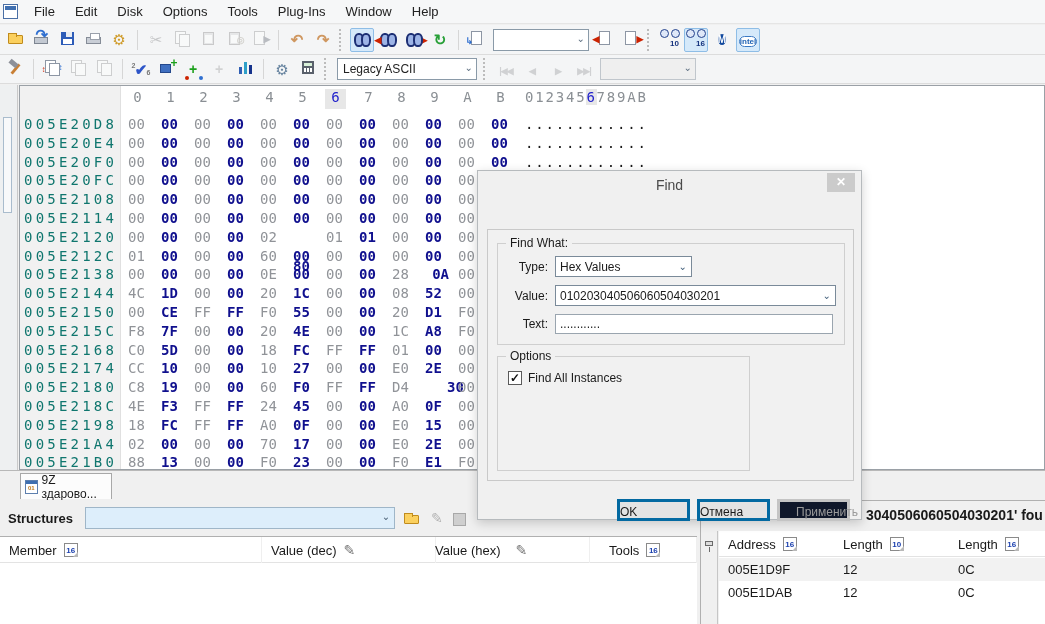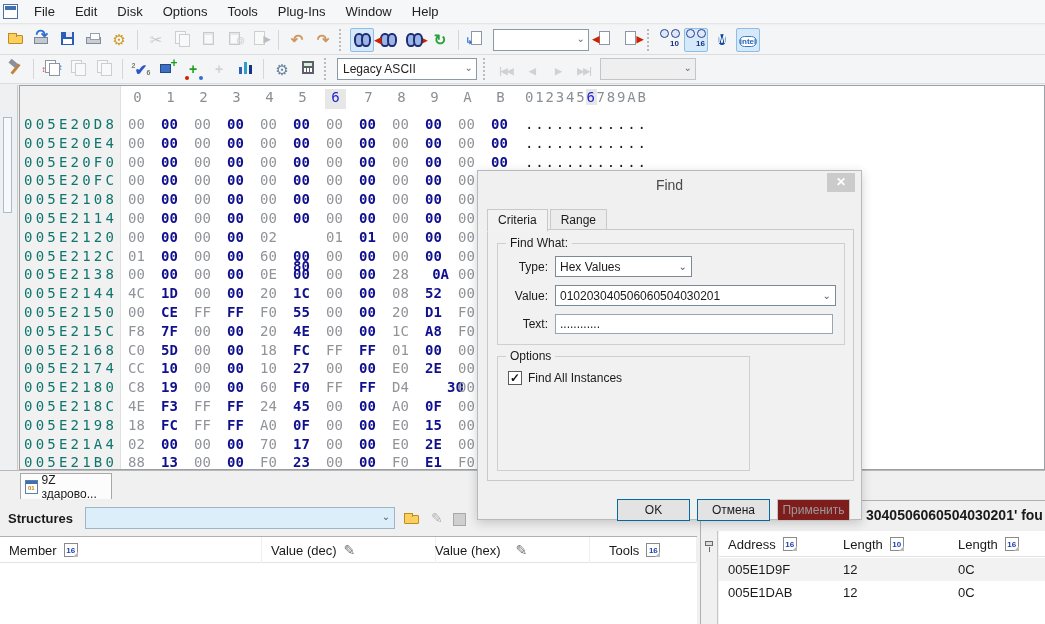--- a/index.html
+++ b/index.html
@@ -122,22 +122,22 @@
   .group { position:absolute; border:1px solid #cfcfcf; }
   .group > .glabel { position:absolute; top:-8px; left:8px; background:#f1f1f1; padding:0 4px; font-size:12px; }
   .frow { position:absolute; display:flex; align-items:center; font-size:12px; }
   .flabel { width:42px; text-align:right; margin-right:7px; }
   .combo { height:21px; background:#fff; border:1px solid #7a8a99; position:relative; font-size:12px; display:flex; align-items:center; padding-left:4px; }
   .combo .arr { position:absolute; right:4px; top:4px; font-size:10px; color:#44617c; }
   .tinput { height:20px; background:#fff; border:1px solid #9aa5af; font-size:12px; display:flex; align-items:center; padding-left:4px; }
   .cb { width:14px; height:14px; background:#fff; border:1px solid #5a5a5a; font-size:12px; font-weight:bold; line-height:13px; text-align:center; color:#111; margin-right:6px; }
   .radio { width:13px; height:13px; border:1px solid #5a5a5a; border-radius:50%; background:#fff; margin-right:6px; position:relative; }
   .radio.on::after { content:""; position:absolute; left:3px; top:3px; width:5px; height:5px; border-radius:50%; background:#111; }
-  .dbtn { position:absolute; top:328px; width:73px; height:22px; background:#e3e3e3; border:1px solid #0369a1; font-size:12px; text-align:center; line-height:20px; }
-  .dbtn.dis { background:#7f1d1d; border-color:#c4c4c4; color:#9a9a9a; }
+  .dbtn { position:absolute; top:328px; width:73px; height:22px; background:#e3e3e3; border:3px solid #0369a1; font-size:12px; line-height:20px; }
+  .dbtn.dis { background:#0f172a; border-color:#c4c4c4; color:#9a9a9a;padding-left:16px; }
 </style>
 </head>
 <body>
 
 <div id="app">
 
   <div class="menubar">
     <span class="appicon"></span>
     <div id="menus" style="display:flex;">
         <div class="menuitem">File</div>
@@ -693,24 +693,20 @@
             <span class="rcell" style="left:124px;">12</span>
             <span class="rcell" style="left:239px;">0C</span>
           </div>
         </div>
     </div>
   </div>
 
   <div class="dialog">
     <div class="dtitle">Find</div>
     <div class="dclose">✕</div>
-    <div class="dtabs">
-      <div class="dtab active">Criteria</div>
-      <div class="dtab">Range</div>
-    </div>
     <div class="dpage">
 
       <div class="group" style="left:9px; top:13px; width:348px; height:102px;">
         <span class="glabel">Find What:</span>
       </div>
       <div class="frow" style="left:18px; top:26px;">
         <span class="flabel">Type:</span>
         <div class="combo" style="width:137px;">
           <span>Hex Values</span>
           <span class="arr">⌄</span>

